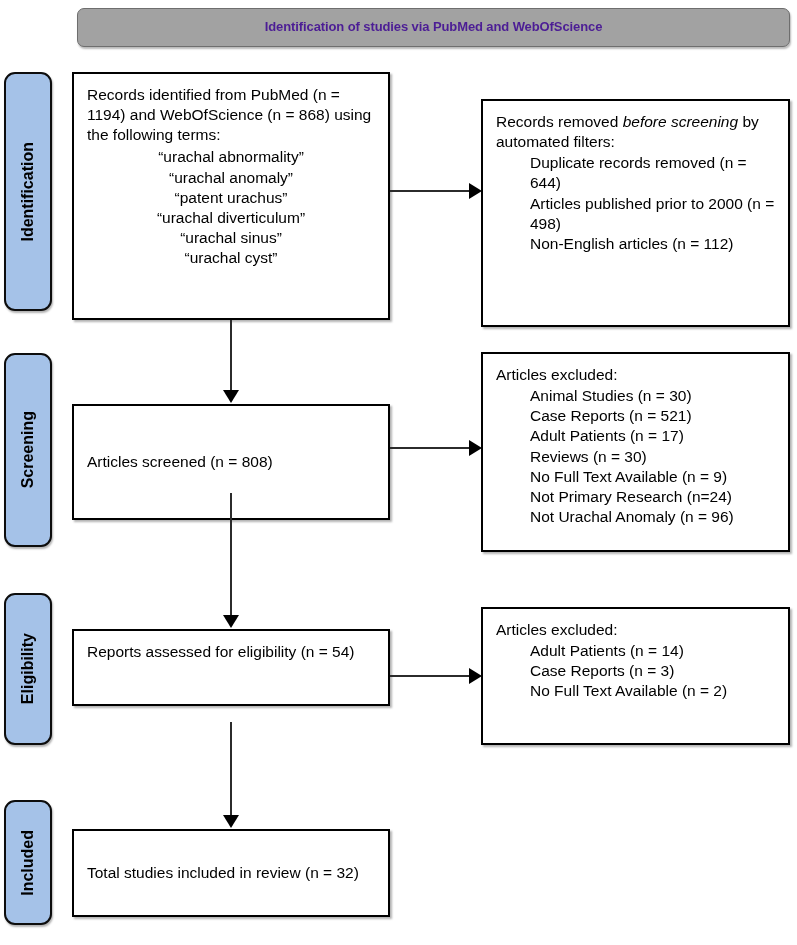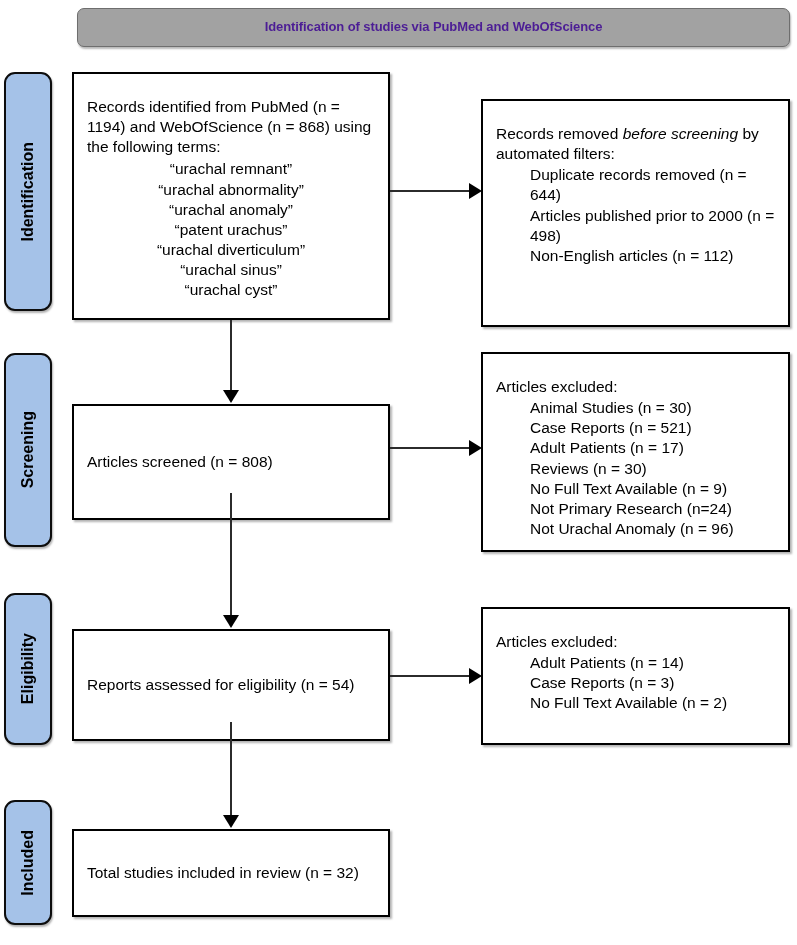--- a/index.html
+++ b/index.html
@@ -75,21 +75,21 @@
   
   .flow-box {
     position: absolute;
     background: #ffffff;
     border: 2.2px solid #000000;
     box-sizing: border-box;
     box-shadow: 1.5px 2px 2px rgba(0,0,0,0.30);
     font-size: 15.5px;
     line-height: 1.30;
     color: #000000;
-    padding: 23px 13px;
+    padding: 11px 13px;
   }
   .flow-box .lead {
     display: block;
     text-align: left;
   }
   .flow-box .term-list {
     display: block;
     text-align: center;
     margin-top: 2px;
   }
@@ -99,22 +99,22 @@
     margin-left: 34px;
     margin-top: 1px;
   }
   .flow-box .sub-list .sub-item { display: block; }
   .flow-box .italic { font-style: italic; }
 
   
   .box-identified   { left: 72px; top: 72px;  width: 318px; height: 248px; }
   .box-screened     { left: 72px; top: 404px; width: 318px; height: 116px;
                       display: flex; align-items: center; }
-  .box-eligibility  { left: 72px; top: 629px; width: 318px; height: 112px;
-                      display: flex; align-items: center; }
+  .box-eligibility  { left: 72px; top: 629px; width: 318px; height: 77px;
+                      display: flex; align-items: flex-start; }
   .box-included     { left: 72px; top: 829px; width: 318px; height: 88px;
                       display: flex; align-items: center; }
 
   
   .box-removed      { left: 481px; top: 99px;  width: 309px; height: 228px; }
   .box-excluded-1   { left: 481px; top: 352px; width: 309px; height: 200px; }
   .box-excluded-2   { left: 481px; top: 607px; width: 309px; height: 138px; }
   .conn-v-line {
     position: absolute;
     width: 1.6px;
@@ -176,21 +176,20 @@
   <div class="stage-pill pill-eligibility">
     <span class="stage-text">Eligibility</span>
   </div>
   <div class="stage-pill pill-included">
     <span class="stage-text">Included</span>
   </div>
 
   <div class="flow-box box-identified">
     <span class="lead">Records identified from PubMed (n = 1194) and WebOfScience (n = 868) using the following terms:</span>
     <span class="term-list">
-      <span class="term">“urachal remnant”</span>
       <span class="term">“urachal abnormality”</span>
       <span class="term">“urachal anomaly”</span>
       <span class="term">“patent urachus”</span>
       <span class="term">“urachal diverticulum”</span>
       <span class="term">“urachal sinus”</span>
       <span class="term">“urachal cyst”</span>
     </span>
   </div>
 
   <div class="flow-box box-removed">

